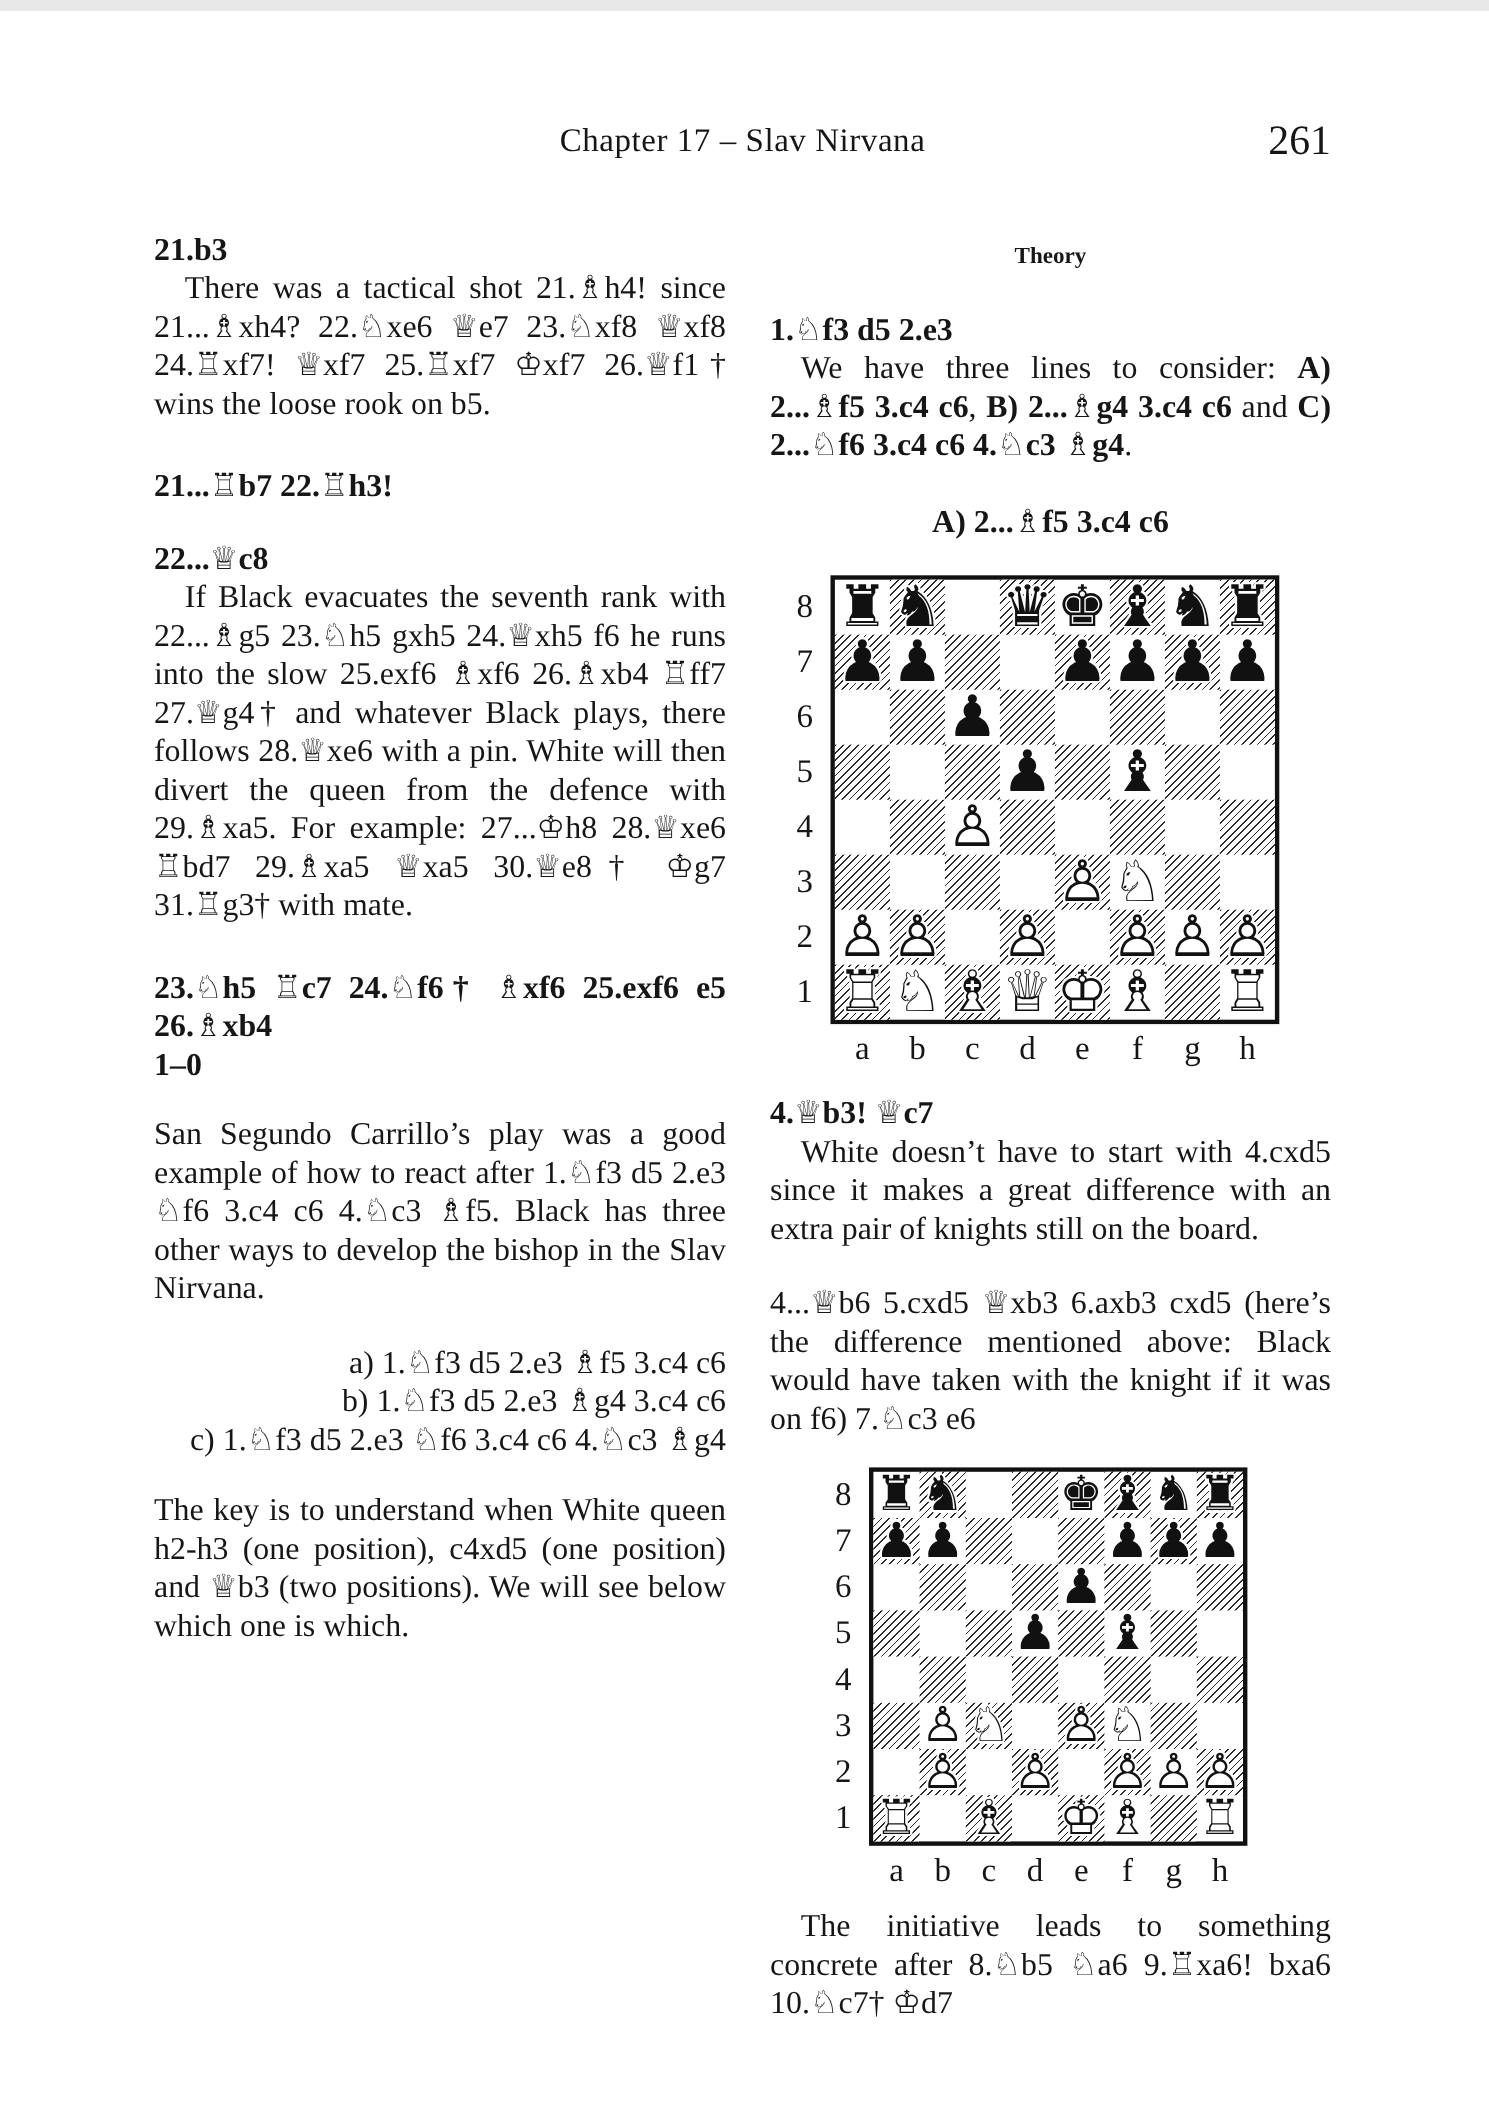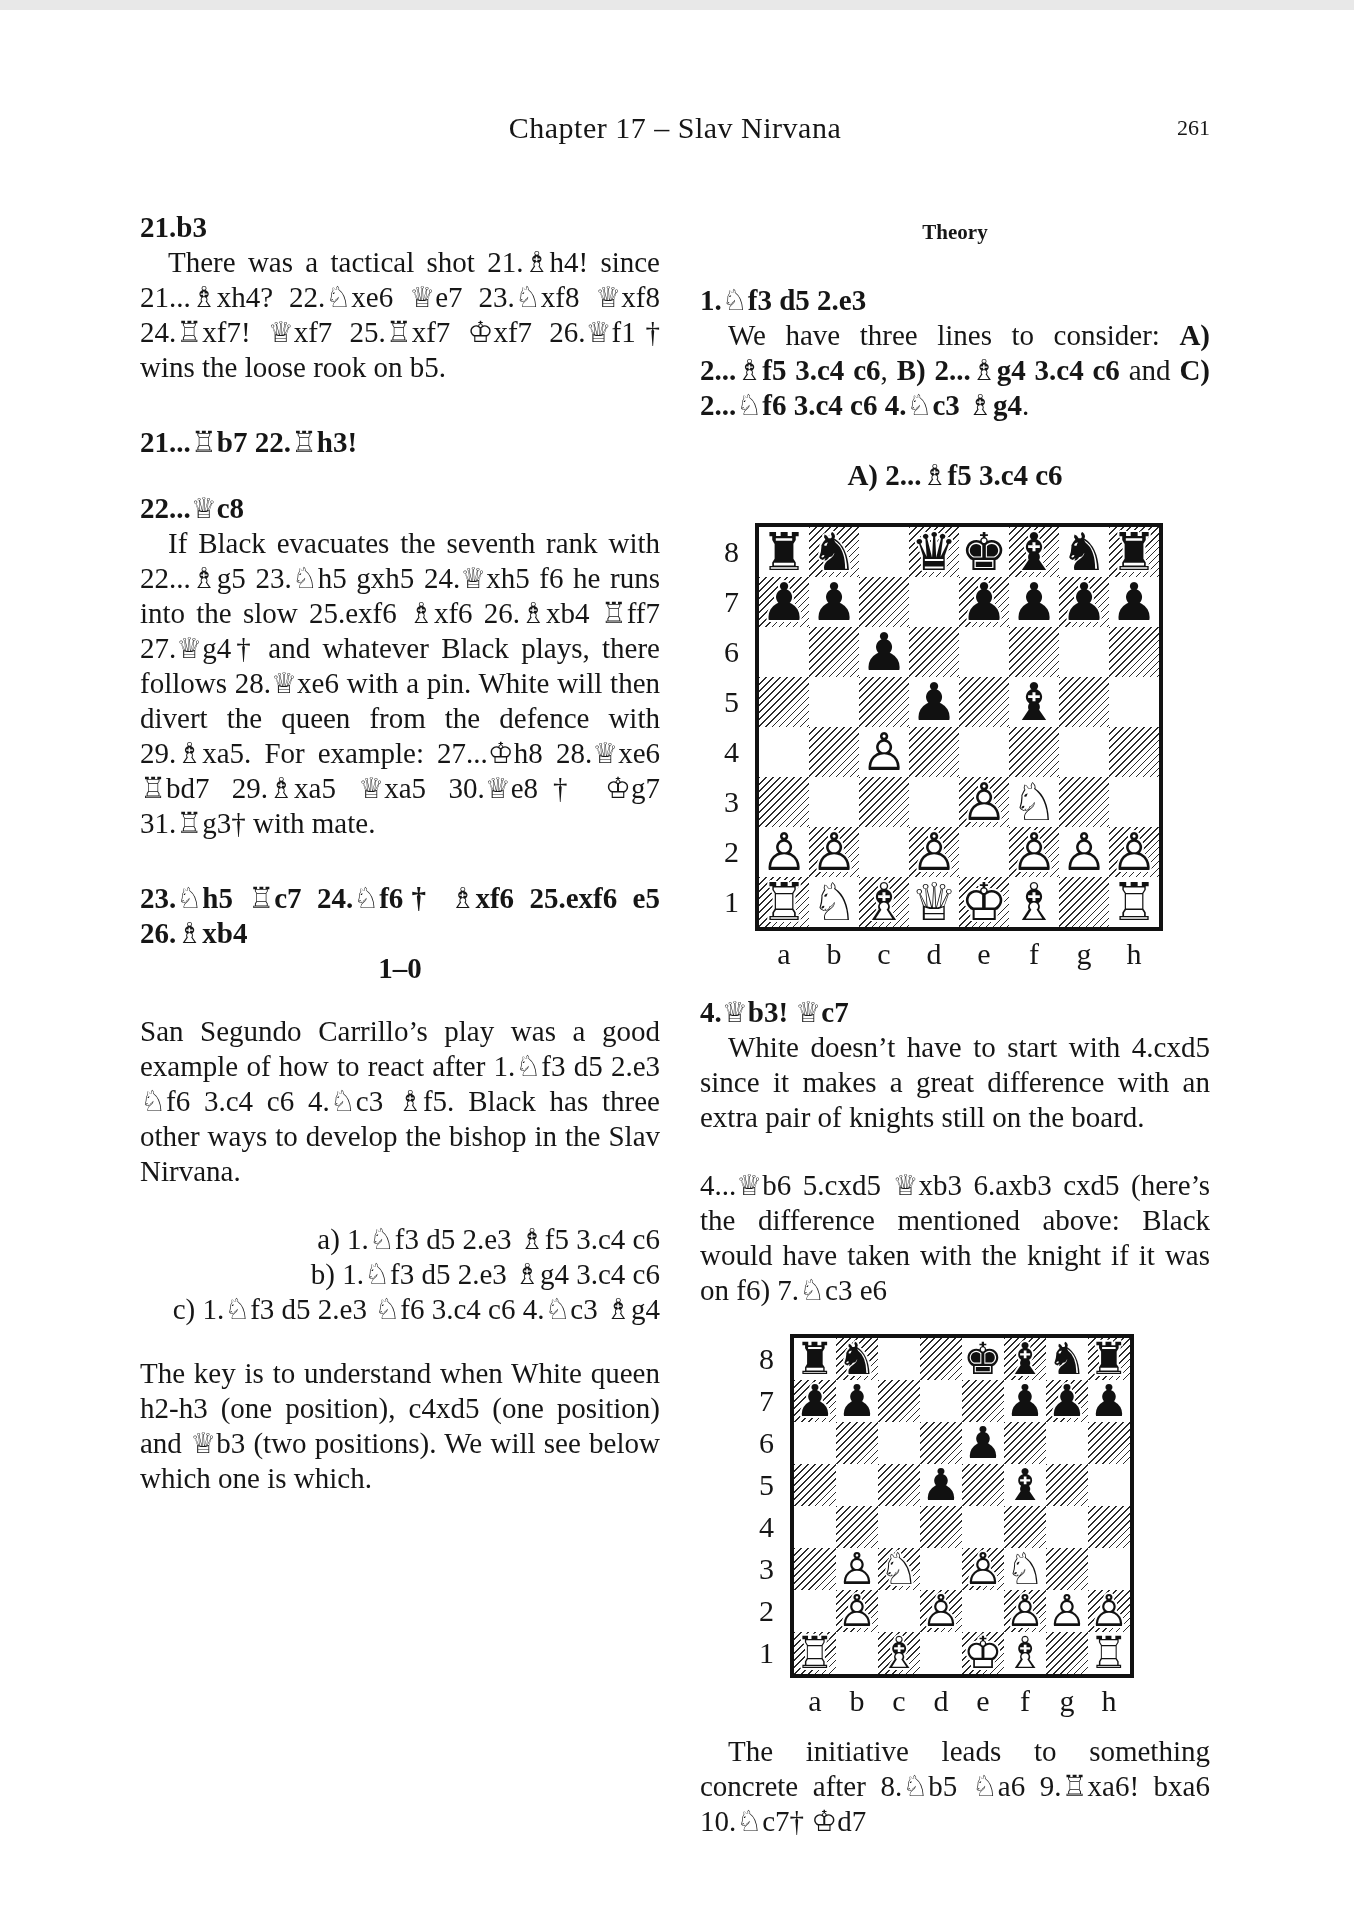--- a/index.html
+++ b/index.html
@@ -11,37 +11,37 @@
     color:#161616;
     font-family:"Liberation Serif","DejaVu Sans",serif;
     overflow:hidden;
   }
   
   .pagehead{position:absolute;left:140px;top:100px;width:1070px;height:40px;}
   .chapter-title{
     text-align:center;font-size:30px;line-height:36px;letter-spacing:.5px;
   }
   .page-number{
-    position:absolute;right:0;top:0;font-size:22px;line-height:36px;
+    position:absolute;right:0;top:0;font-size:38px;line-height:36px;
   }
   
   .col{position:absolute;top:200px;font-size:29px;line-height:35px;}
   .col-left{left:140px;width:520px;}
   .col-right{left:700px;width:510px;}
   p{margin:0;text-align:justify;}
   .ind{text-indent:28px;}
   .movehead{font-weight:bold;margin:0;text-align:justify;}
   .mt{margin-top:40px;}
   .section-title{
     font-weight:bold;text-align:center;font-size:21px;line-height:45px;margin:0;
   }
   .line-title{font-weight:bold;text-align:center;margin-top:35px;}
   .variation-list{margin-top:33px;padding-left:28px;}
   .variation-list div{text-align:right;}
-  .result{font-weight:bold;text-align:center;}
+  .result{font-weight:bold;text-align:left;}
   .bold{font-weight:bold;}
   
   .board-block{margin-top:30px;}
   .board1{--sq:50px;--pf:52px;--rw:55px;}
   .board2{--sq:42px;--pf:44px;--rw:90px;margin-top:26px;}
   .bflex{display:flex;align-items:flex-start;}
   .ranks{width:var(--rw);box-sizing:border-box;padding-top:4px;}
   .rlab{
     height:var(--sq);line-height:var(--sq);
     text-align:right;padding-right:16px;font-size:30px;

